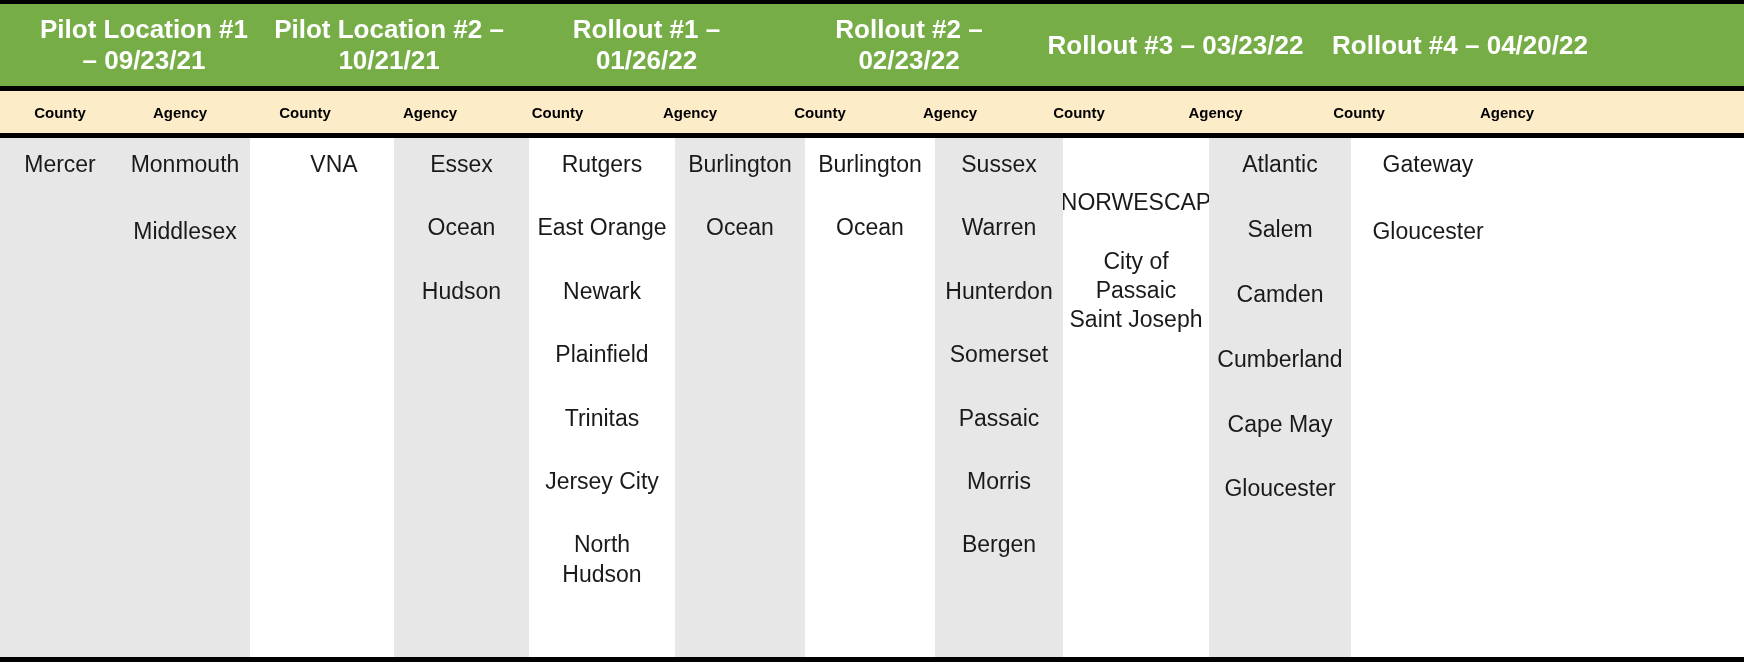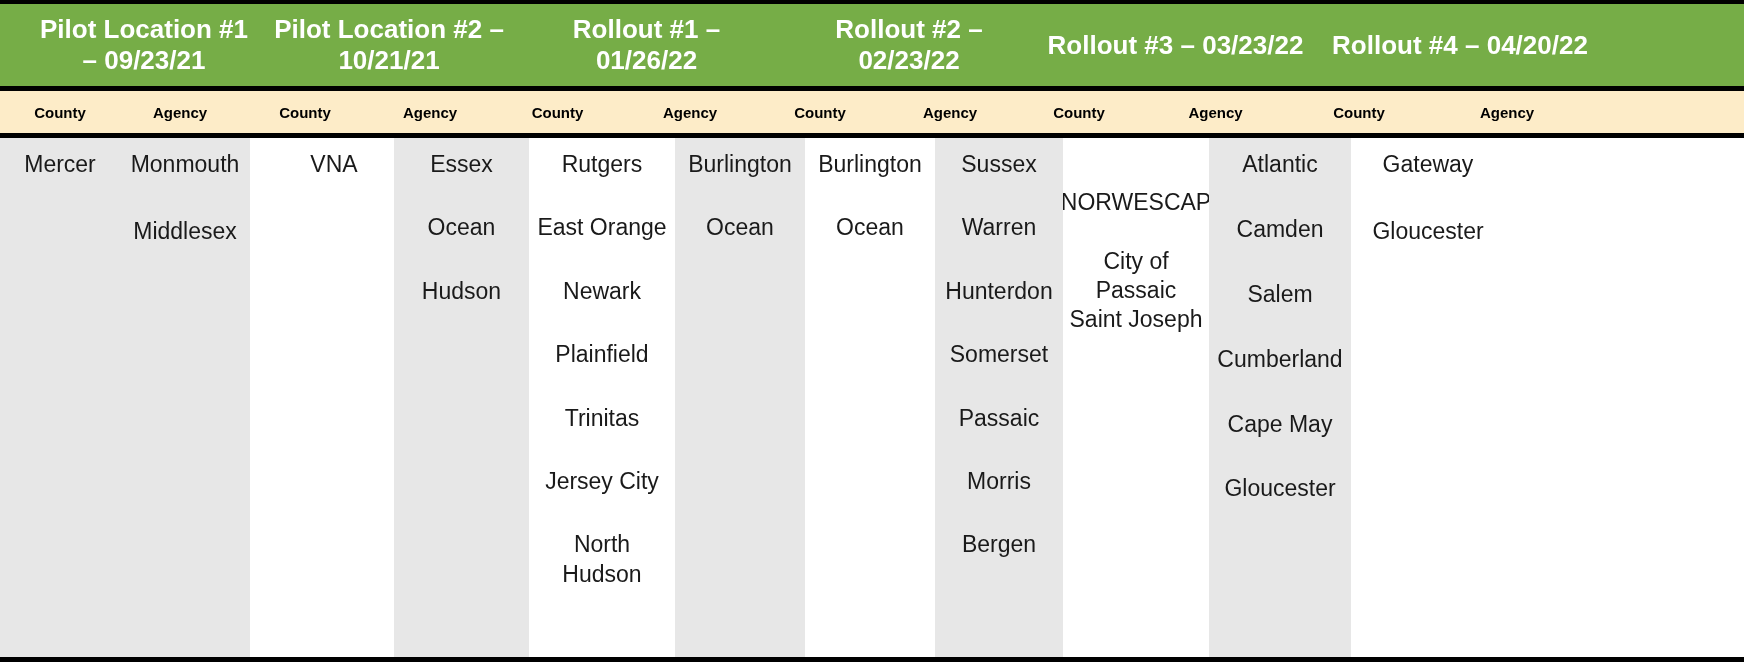--- a/index.html
+++ b/index.html
@@ -218,22 +218,22 @@
         <div class="cell-item">City of Passaic</div>
         <div class="cell-item">Saint Joseph</div>
         <div class="cell-item empty"></div>
         <div class="cell-item empty"></div>
         <div class="cell-item empty"></div>
         <div class="cell-item empty"></div>
         <div class="cell-item empty"></div>
       </div>
       <div class="body-col shaded" style="width: 142px; gap: 12px;">
         <div class="cell-item">Atlantic</div>
+        <div class="cell-item">Salem</div>
         <div class="cell-item">Camden</div>
-        <div class="cell-item">Salem</div>
         <div class="cell-item">Cumberland</div>
         <div class="cell-item">Cape May</div>
         <div class="cell-item">Gloucester</div>
         <div class="cell-item empty"></div>
         <div class="cell-item empty"></div>
       </div>
       <div class="body-col plain" style="width: 154px; gap: 31px;">
         <div class="cell-item">Gateway</div>
         <div class="cell-item">Gloucester</div>
         <div class="cell-item empty"></div>

